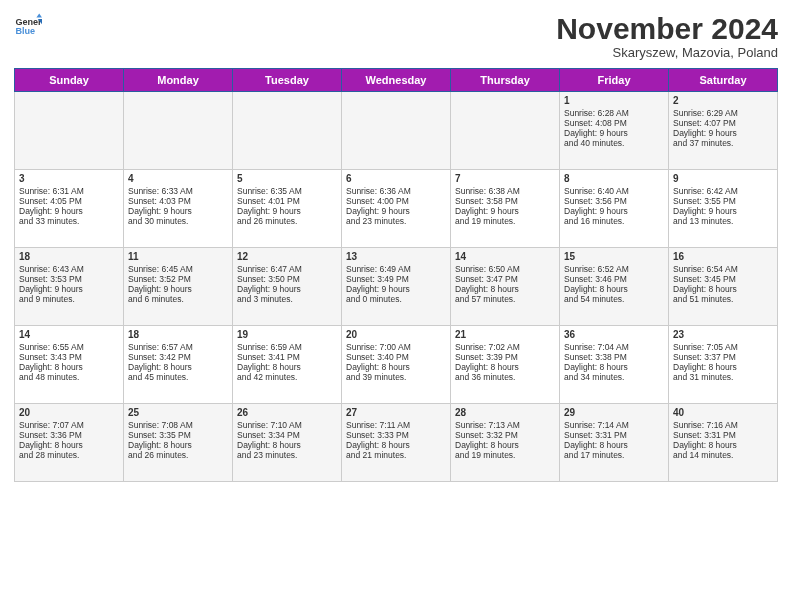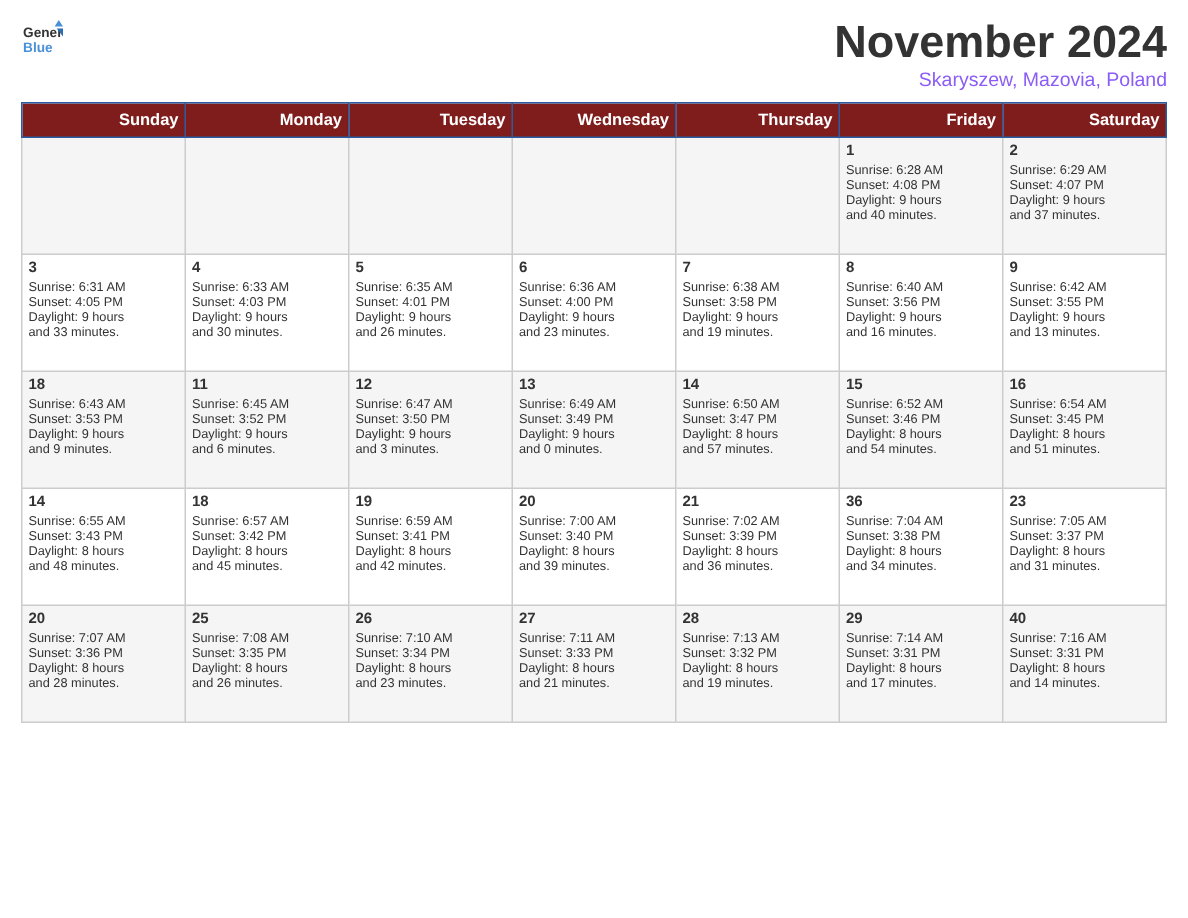--- a/index.html
+++ b/index.html
@@ -32,34 +32,34 @@
     }
     .title-block { text-align: right; margin-left: 48px; }
     .main-title {
       font-size: 30px;
       font-weight: bold;
       color: #333;
       line-height: 1.1;
     }
     .subtitle {
       font-size: 13px;
-      color: #8b5cf6;
+      color: #404040;
     }
     table {
       width: 100%;
       border-collapse: collapse;
       table-layout: fixed;
     }
     thead th {
-      background: #7f1d1d;
+      background: #a21caf;
       color: #fff;
       font-size: 11px;
       font-weight: bold;
       padding: 5px 4px;
-      text-align: right;
+      text-align: center;
       border: 1px solid #2a5da0;
     }
     tbody tr { }
     tbody td {
       border: 1px solid #ccc;
       vertical-align: top;
       padding: 3px 4px;
       font-size: 8.5px;
       color: #333;
       height: 78px;

